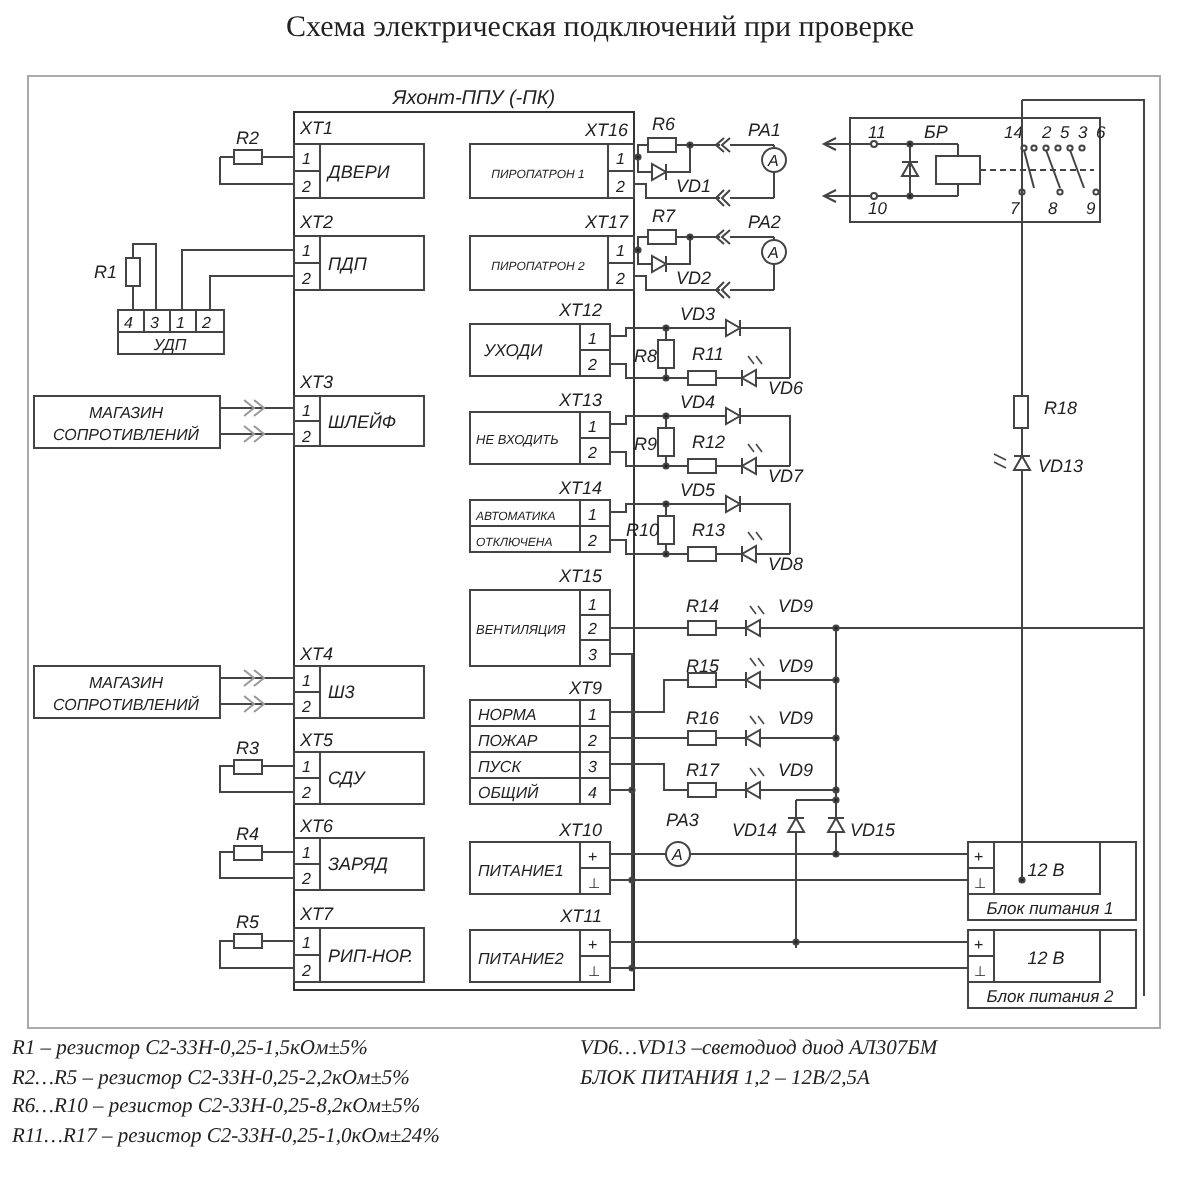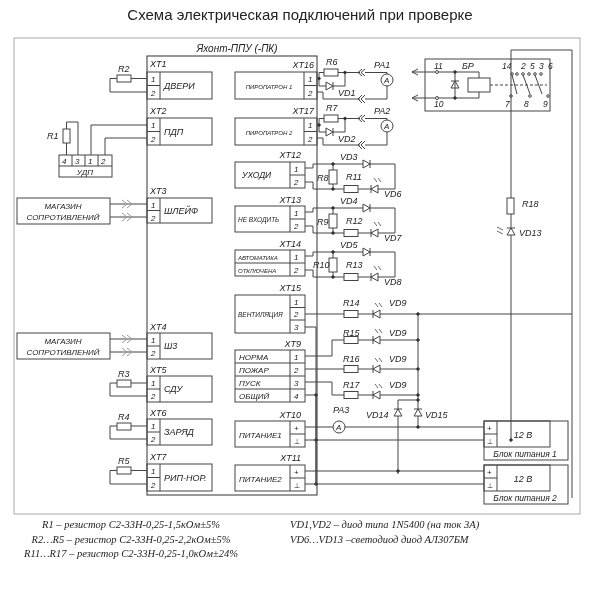--- a/index.html
+++ b/index.html
@@ -1,21 +1,21 @@
 <!DOCTYPE html>
 <html><head>
 <meta charset="utf-8">
 <style>
   html,body{margin:0;padding:0;background:#fff;}
   body{width:600px;height:600px;position:relative;overflow:hidden;font-family:"Liberation Sans",sans-serif;}
-  #title{position:absolute;left:0;top:6px;width:600px;text-align:center;font-family:Liberation Sans, sans-serif;font-size:15px;color:#222;}
+  #title{position:absolute;left:0;top:6px;width:600px;text-align:center;font-family:Liberation Serif, serif;font-size:15px;color:#222;}
   svg{position:absolute;left:0;top:0;}
   .t{font-family:"Liberation Sans",sans-serif;font-style:italic;fill:#222;}
   .legend{position:absolute;font-family:"Liberation Serif",serif;font-style:italic;font-size:10.5px;color:#222;line-height:14.5px;}
-  #legend-left{left:24px;top:518px;text-align:center;}
+  #legend-left{left:6px;top:518px;}
   #legend-right{left:290px;top:518px;}
 </style>
 </head>
 <body>
 
 <div id="title">Схема  электрическая  подключений при проверке</div>
 
 <svg width="600" height="600" viewBox="0 0 600 600" stroke="#444" fill="none" stroke-width="1">
 
   <rect x="14" y="38" width="566" height="476" stroke="#aaa"></rect>
@@ -511,18 +511,19 @@
     <text x="487" y="475" font-size="8" fill="#222" stroke="none">+</text>
     <text x="487" y="488" font-size="7" fill="#222" stroke="none">⊥</text>
     <text class="t" x="523" y="482" font-size="9" text-anchor="middle" stroke="none">12 В</text>
     <text class="t" x="525" y="501" font-size="8.5" text-anchor="middle" stroke="none">Блок питания 2</text>
   </g>
 </svg>
 
 <div id="legend-left" class="legend">
   <div>R1 – резистор С2-33Н-0,25-1,5кОм±5%</div>
   <div>R2…R5 – резистор С2-33Н-0,25-2,2кОм±5%</div>
+  <div>R6…R10 – резистор С2-33Н-0,25-8,2кОм±5%</div>
   <div>R11…R17 – резистор С2-33Н-0,25-1,0кОм±24%</div>
 </div>
 <div id="legend-right" class="legend">
-  <div>VD1,VD2 – диод типа 1N5400 (на ток 3А)</div>
   <div>VD6…VD13 –светодиод диод АЛ307БМ</div>
+  <div>БЛОК ПИТАНИЯ 1,2 – 12В/2,5А</div>
 </div>
 
 </body></html>

